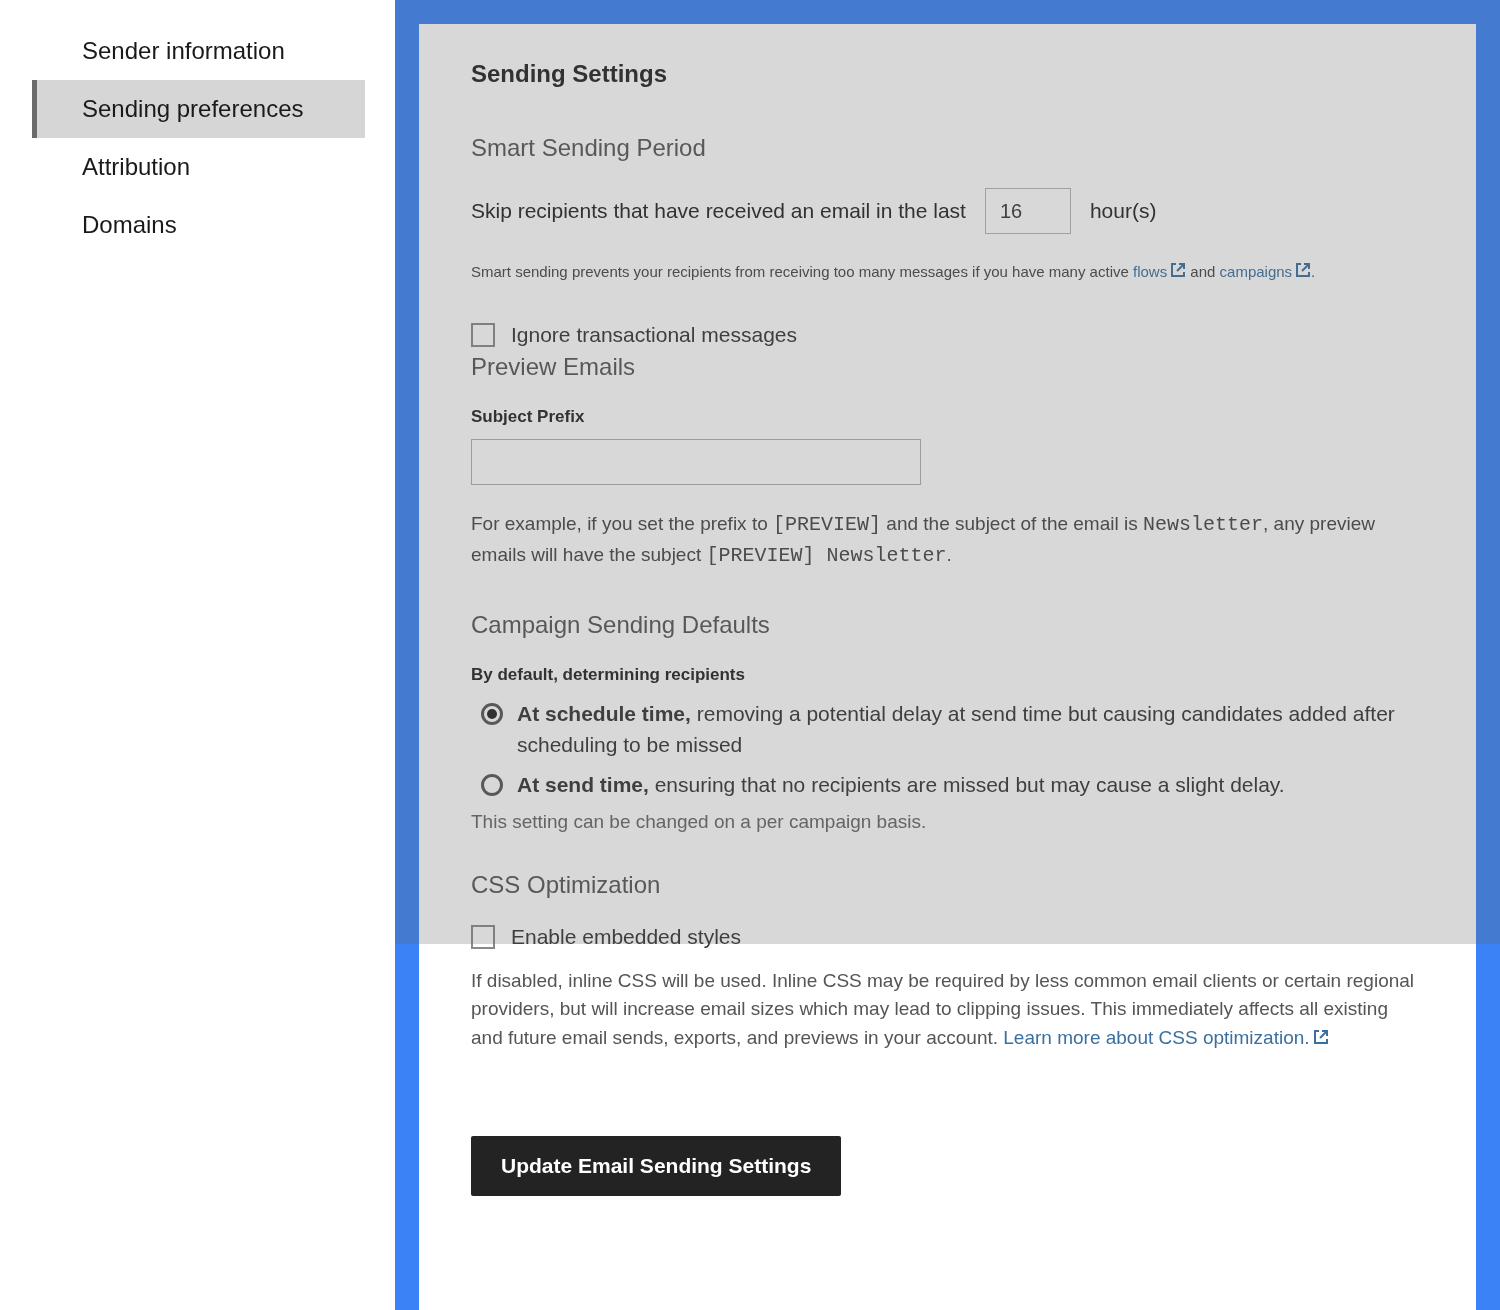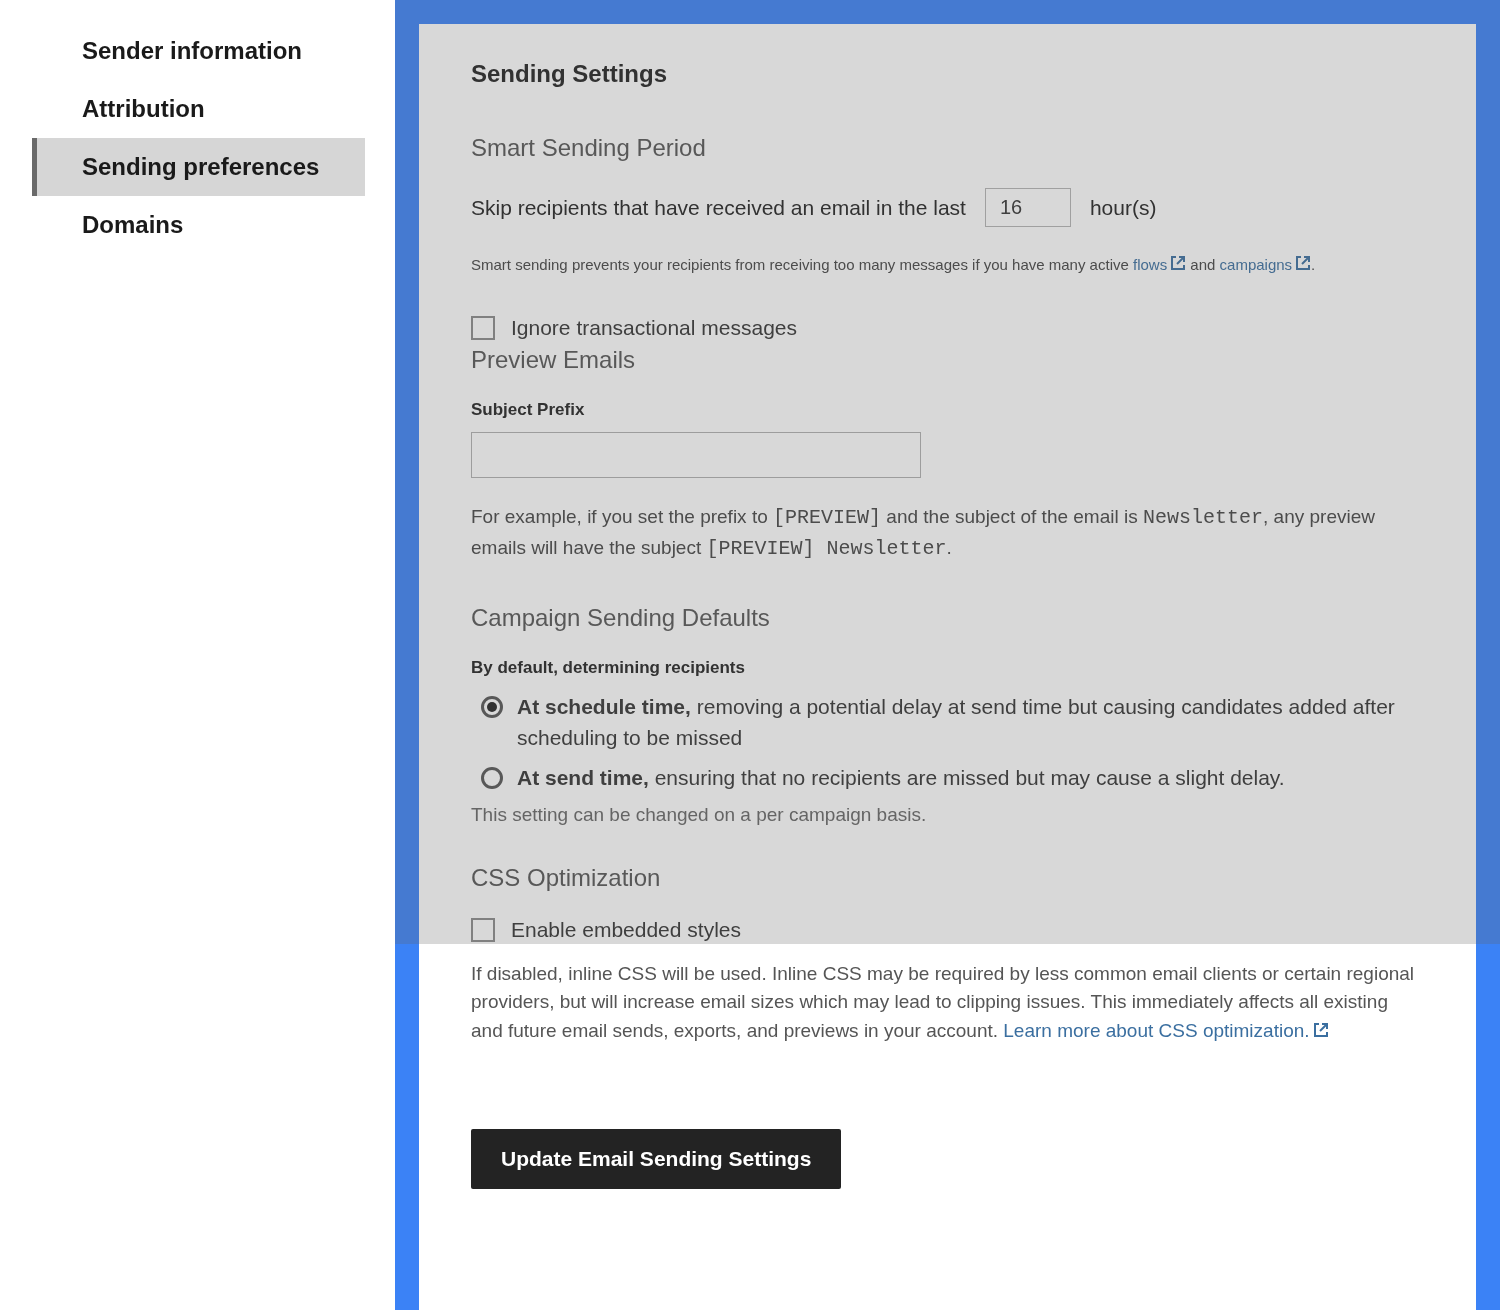--- a/index.html
+++ b/index.html
@@ -14,21 +14,21 @@
     min-height: 1310px;
   }
   .sidebar {
     width: 395px;
     flex: 0 0 395px;
     background: #fff;
     padding-top: 22px;
   }
   .sidebar-item {
     font-size: 24px;
-    font-weight: 700;
+    font-weight: 400;
     color: #1a1a1a;
     padding: 14px 20px 14px 50px;
     cursor: pointer;
     margin: 0 30px 0 32px;
     line-height: 1.25;
   }
   .sidebar-item.active {
     background: #d6d6d6;
     border-left: 5px solid #6a6a6a;
     padding-left: 45px;
@@ -63,21 +63,21 @@
   }
   h3.sub-title {
     font-size: 24px;
     font-weight: 400;
     color: #555;
     margin-bottom: 26px;
   }
   .smart-row { display: flex; align-items: center; gap: 19px; margin-bottom: 26px; font-size:21px;}
   input.hours {
     width: 86px;
-    height: 39px;
+    height: 46px;
     border: 1px solid #b5b5b5;
     font-size: 20px;
     padding: 6px 14px;
     background: #fff;
     color: #333;
   }
   a.link { color: #3b6fa0; text-decoration: none; }
   .ext-icon { display:inline-block; width:16px; height:16px; vertical-align:-1px; margin-left:3px;}
   .ext-icon svg { display:block; }
   .help-text {
@@ -142,22 +142,22 @@
     margin-top: 44px;
     border-radius: 2px;
   }
   .sep { height: 38px; }
 </style>
 </head>
 <body>
 
 <nav class="sidebar">
   <div class="sidebar-item">Sender information</div>
+  <div class="sidebar-item active">Sending preferences</div>
   <div class="sidebar-item">Attribution</div>
-  <div class="sidebar-item active">Sending preferences</div>
   <div class="sidebar-item">Domains</div>
 </nav>
 
 <main class="main">
   <div class="overlay-dim"></div>
 
   <div class="panel">
 
     <h2 class="section-main-title">Sending Settings</h2>
 

